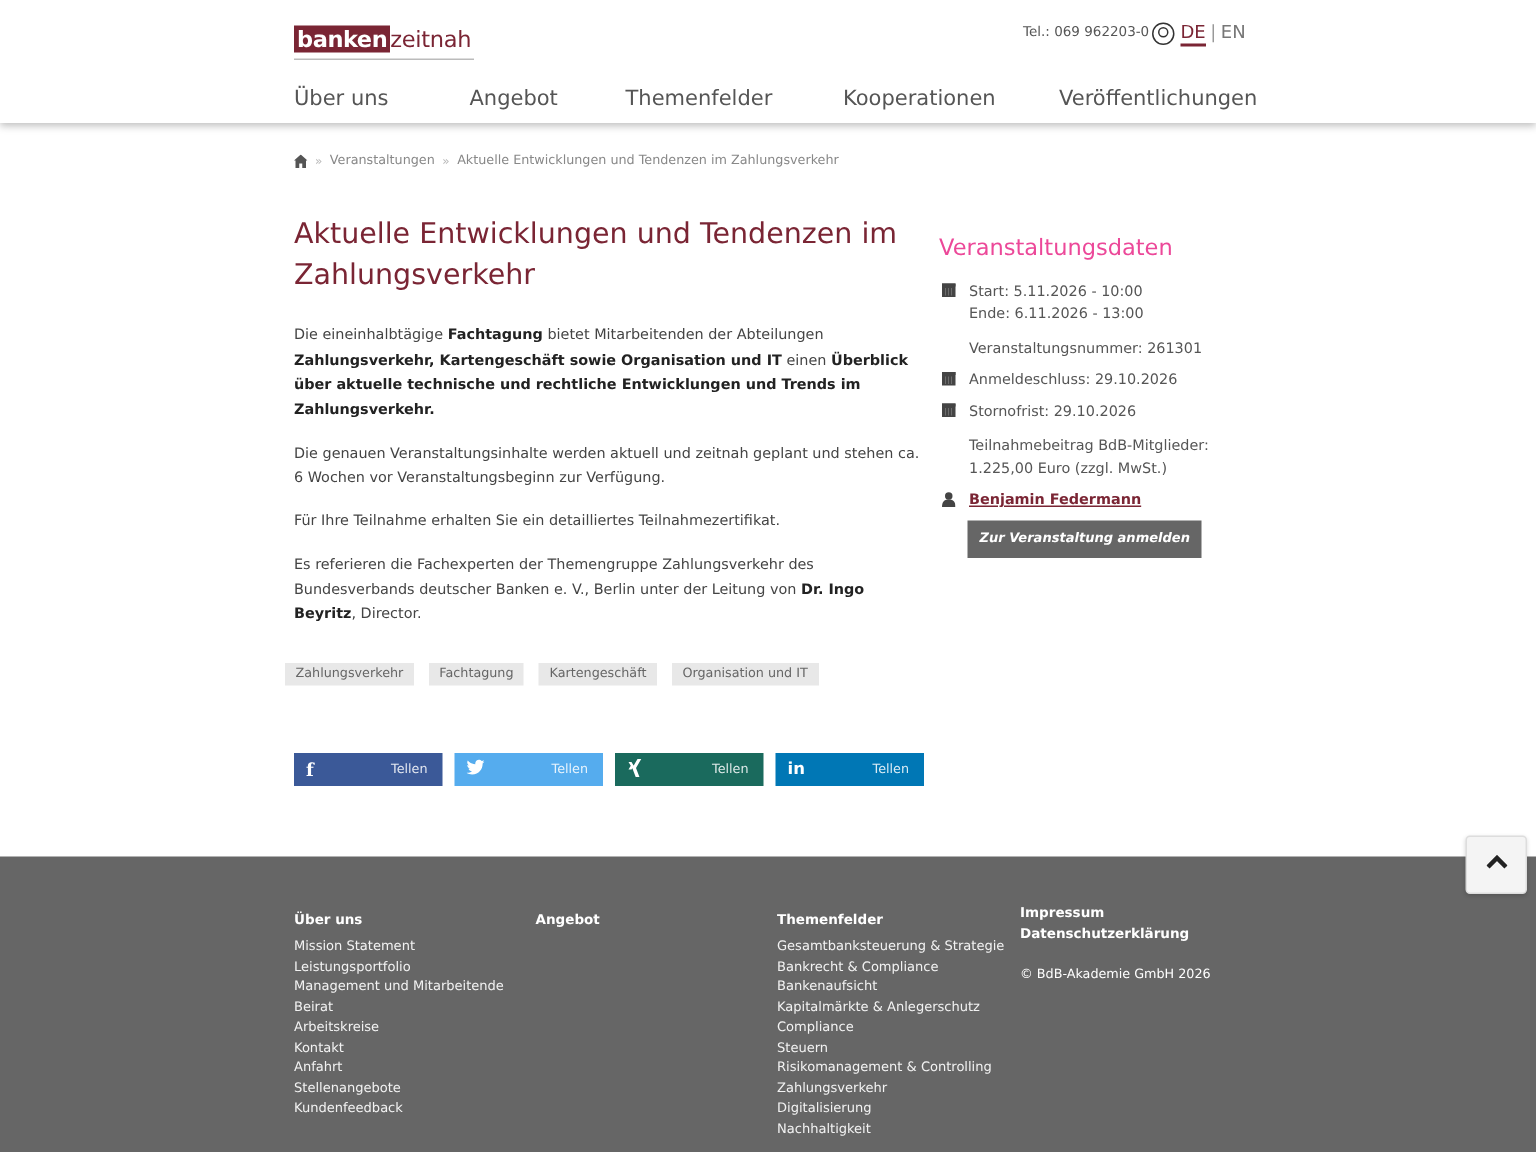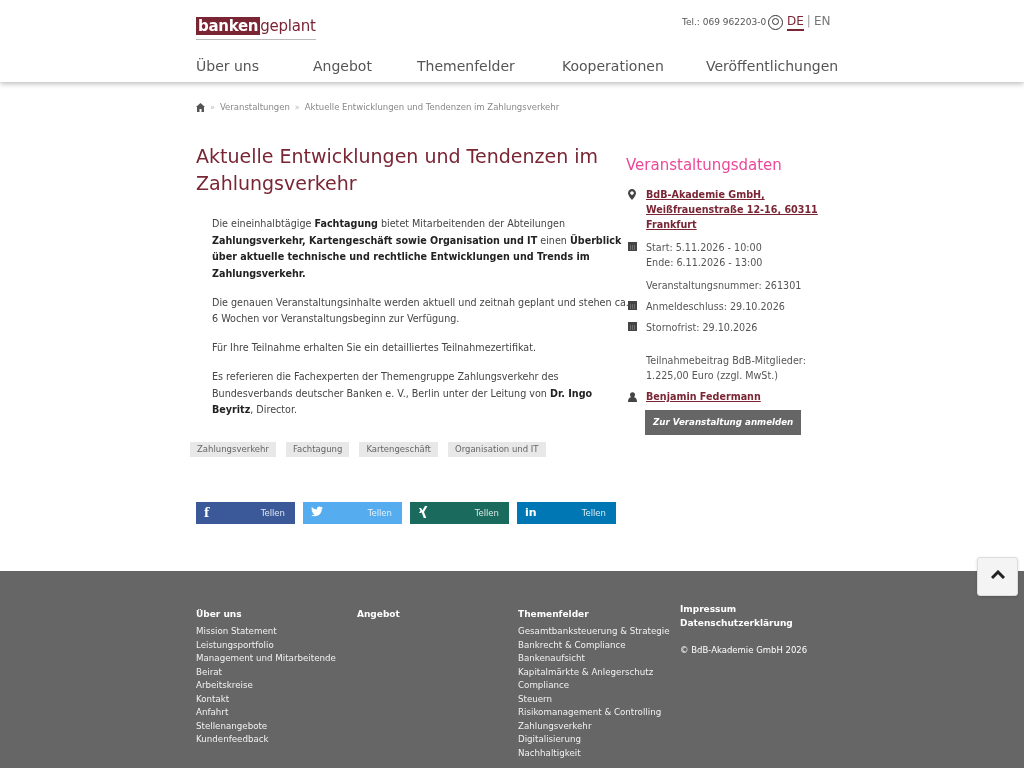--- a/index.html
+++ b/index.html
@@ -14,21 +14,21 @@
   .lang { position: absolute; left: 787px; top: 14px; font-size: 12px; color: #777; }
   .lang .de { color: #7a2534; border-bottom: 2px solid #7a2534; padding-bottom: 1px; }
   .lang .sep { margin: 0 3px; color: #999; }
   .nav { position: absolute; top: 58px; left: 196px; width: 640px; height: 20px; }
   .nav span { position: absolute; font-size: 14px; color: #555; white-space: nowrap; }
   .breadcrumb { position: absolute; left: 196px; top: 102px; font-size: 8.5px; color: #888; display: flex; align-items: center; gap: 5px; }
   .home-icon { width: 9px; height: 9px; position: relative; }
   .home-icon svg { display: block; }
   .bc-sep { color: #bbb; font-size: 8px; }
   .title { position: absolute; left: 196px; top: 143px; width: 410px; font-size: 19px; line-height: 27px; color: #7a2534; font-weight: normal; }
-  .body-text { position: absolute; left: 212px; top: 216px; width: 420px; font-size: 9.6px; line-height: 16.5px; color: #444; }
+  .body-text { position: absolute; left: 196px; top: 216px; width: 420px; font-size: 9.6px; line-height: 16.5px; color: #444; }
   .body-text p { margin-bottom: 12.5px; }
   .body-text b { color: #222; }
   .tags { position: absolute; left: 190px; top: 442px; display: flex; gap: 10px; }
   .tag { background: #e8e8e8; color: #666; font-size: 8.5px; padding: 2px 7px; line-height: 11px; }
   .share { position: absolute; left: 196px; top: 502px; display: flex; gap: 8px; }
   .share-btn { width: 99px; height: 22px; position: relative; color: #fff; font-size: 8.5px; }
   .share-btn .ic { position: absolute; left: 8px; top: 4px; font-size: 12px; font-weight: bold; }
   .share-btn .lbl { position: absolute; right: 10px; top: 6px; opacity: 0.85; }
   .side-title { position: absolute; left: 626px; top: 156px; font-size: 15px; color: #ec4899; }
   .side { position: absolute; left: 626px; top: 187px; width: 200px; font-size: 9.6px; color: #555; line-height: 15px; }
@@ -46,21 +46,21 @@
   .fcol4 .strong { font-weight: bold; font-size: 9px; line-height: 13.5px; }
   .copy { margin-top: 15px; font-size: 8.5px; }
   .totop { position: absolute; left: 977px; top: 557px; width: 41px; height: 39px; background: #f4f4f4; border: 1px solid #ddd; border-radius: 3px; z-index: 3; box-shadow: 0 1px 3px rgba(0,0,0,0.15); }
   .totop svg { position: absolute; left: 13px; top: 12px; }
 </style>
 </head>
 <body>
 
 <div class="header">
   <div class="logo">
-    <span class="b">banken</span><span class="a">geplant</span>
+    <span class="b">banken</span><span class="a">zeitnah</span>
   </div>
   <span class="tel">Tel.: 069 962203-0</span>
   <span class="search-btn"></span>
   <div class="lang">
     <span class="de">DE</span><span class="sep">|</span><span>EN</span>
   </div>
   <nav class="nav">
     <span style="left:0">Über uns</span>
     <span style="left:117px">Angebot</span>
     <span style="left:221px">Themenfelder</span>
@@ -120,45 +120,37 @@
   </div>
   <div class="share-btn" style="background:#0077b5">
     <span class="ic" style="font-size:11px;">in</span>
     <span class="lbl">Tellen</span>
   </div>
 </div>
 
 <h2 class="side-title" style="font-weight:normal">Veranstaltungsdaten</h2>
 
 <div class="side">
-  <div class="side-row" style="margin-bottom:8px;">
-    <span class="ic">
-      <svg width="8" height="11" viewBox="0 0 8 11">
-          <path d="M4 0C1.8 0 0 1.8 0 4c0 3 4 7 4 7s4-4 4-7C8 1.8 6.2 0 4 0zm0 5.8c-1 0-1.8-.8-1.8-1.8S3 2.2 4 2.2 5.8 3 5.8 4 5 5.8 4 5.8z" fill="#444"></path>
-        </svg>
-    </span>
-    <a>BdB-Akademie GmbH, Weißfrauenstraße 12-16, 60311 Frankfurt</a>
-  </div>
   <div class="side-row" style="margin-bottom:5px;">
     <span class="ic">
         <span class="cal" style="display:block"></span>
       </span>
     <div>Start: 5.11.2026 - 10:00</div>
     <div>Ende: 6.11.2026 - 13:00</div>
   </div>
   <div class="side-row" style="margin-bottom:6px; margin-top:8px;">
     <div>Veranstaltungsnummer: 261301</div>
   </div>
   <div class="side-row" style="margin-bottom:6px;">
     <span class="ic">
         <span class="cal" style="display:block"></span>
       </span>
     <div>Anmeldeschluss: 29.10.2026</div>
   </div>
-  <div class="side-row" style="margin-bottom:18px;">
+  <div class="side-row" style="margin-bottom:8px;">
     <span class="ic">
         <span class="cal" style="display:block"></span>
       </span>
     <div>Stornofrist: 29.10.2026</div>
   </div>
   <div class="side-row" style="margin-bottom:6px;">
     <div>Teilnahmebeitrag BdB-Mitglieder:</div>
     <div>1.225,00 Euro (zzgl. MwSt.)</div>
   </div>
   <div class="side-row" style="margin-bottom:6px;">

